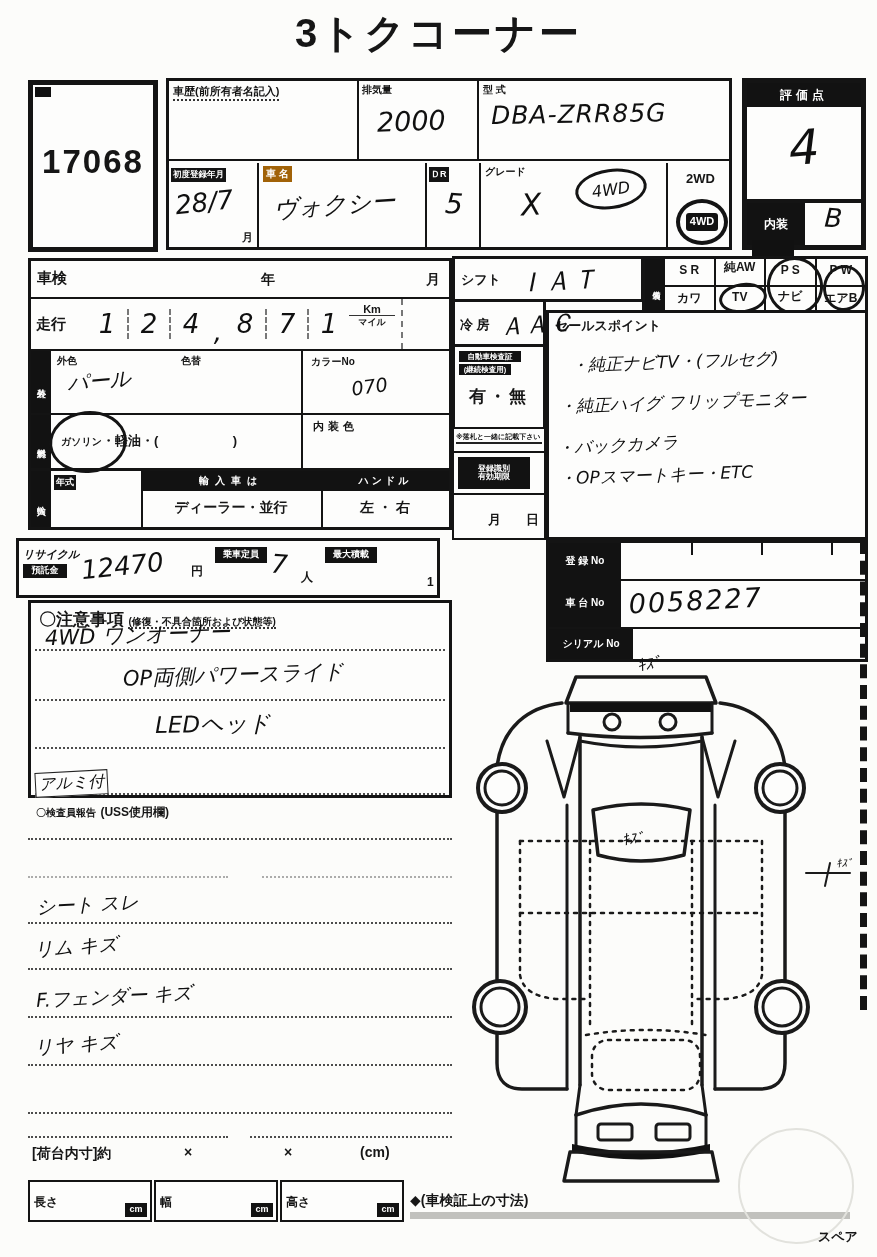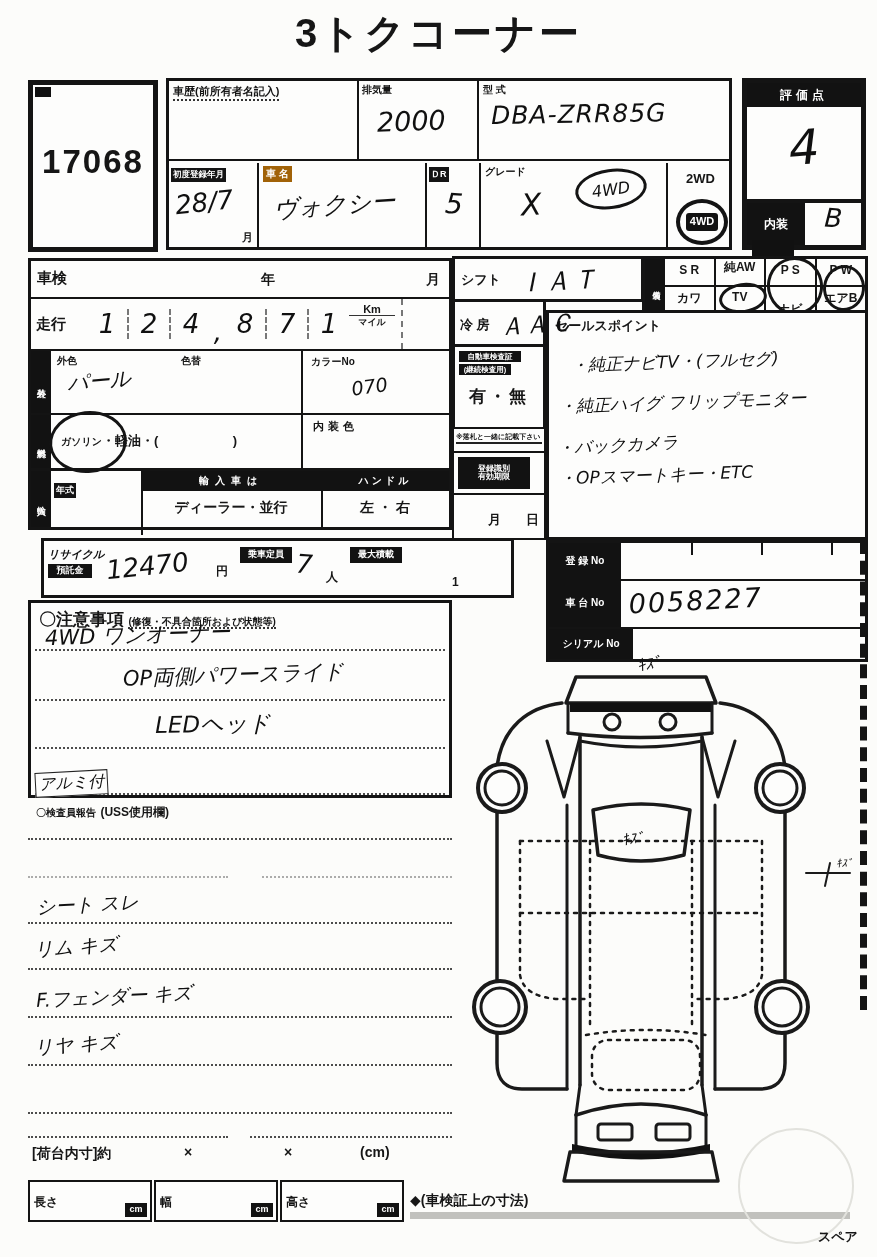--- a/index.html
+++ b/index.html
@@ -127,21 +127,21 @@
         <span style="display:inline-block;width:70px;"></span><span class="b" style="font-size:13px;">)</span>
       </div>
       <div class="abs oval" style="left:18px;top:-4px;width:78px;height:62px;transform:rotate(-6deg);border-width:3px;"></div>
       <div class="abs" style="left:270px;top:0;height:100%;border-left:2px solid #141414;right:0;">
         <span class="lbl" style="font-size:11px;margin:4px 0 0 10px;display:inline-block;letter-spacing:4px;">内装色</span>
       </div>
     </div>
 
     <div class="abs cell" style="left:0;top:210px;width:418px;height:56px;">
       <div class="vchip" style="position:absolute;left:0;top:0;width:20px;height:100%;font-size:9px;">輸入</div>
-      <div class="abs" style="left:20px;top:8px;width:90px;height:100%;border-right:2px solid #141414;">
+      <div class="abs" style="left:20px;top:0;width:90px;height:100%;border-right:2px solid #141414;">
         <span class="lbl" style="font-size:9px;margin:2px 0 0 3px;display:inline-block;background:#141414;color:#fff;padding:1px 2px;">年式</span>
       </div>
       <div class="abs" style="left:110px;top:0;width:180px;height:100%;border-right:2px solid #141414;">
         <div class="chip" style="height:20px;font-size:10px;letter-spacing:6px;">輸入車は</div>
         <div class="b" style="font-size:14px;text-align:center;margin-top:8px;">ディーラー・並行</div>
       </div>
       <div class="abs" style="left:290px;top:0;right:0;height:100%;">
         <div class="chip" style="height:20px;font-size:10px;letter-spacing:3px;">ハンドル</div>
         <div class="b" style="font-size:14px;text-align:center;margin-top:8px;">左 ・ 右</div>
       </div>
@@ -185,38 +185,38 @@
     <div style="flex:1;position:relative;">
       <div class="abs" style="left:0;top:0;width:100%;height:26px;border-bottom:2px solid #141414;display:flex;">
         <span class="b" style="flex:1;text-align:center;font-size:12px;border-right:2px solid #141414;padding-top:4px;">S R</span>
         <span class="b" style="flex:1;text-align:center;font-size:12px;border-right:2px solid #141414;padding-top:0;">純AW</span>
         <span class="b" style="flex:1;text-align:center;font-size:12px;border-right:2px solid #141414;padding-top:4px;">P S</span>
         <span class="b" style="flex:1;text-align:center;font-size:12px;padding-top:4px;">P W</span>
       </div>
       <div class="abs" style="left:0;top:28px;width:100%;height:24px;display:flex;">
         <span class="b" style="flex:1;text-align:center;font-size:12px;border-right:2px solid #141414;padding-top:3px;">カワ</span>
         <span class="b" style="flex:1;text-align:center;font-size:12px;border-right:2px solid #141414;padding-top:3px;">TV</span>
-        <span class="b" style="flex:1;text-align:center;font-size:12px;border-right:2px solid #141414;padding-top:14px;">ナビ</span>
+        <span class="b" style="flex:1;text-align:center;font-size:12px;border-right:2px solid #141414;padding-top:1px;">ナビ</span>
         <span class="b" style="flex:1;text-align:center;font-size:12px;padding-top:3px;">エアB</span>
       </div>
       <div class="abs oval" style="left:54px;top:24px;width:48px;height:30px;transform:rotate(-8deg);border-width:3px;"></div>
       <div class="abs oval" style="left:102px;top:-2px;width:56px;height:58px;transform:rotate(-12deg);border-width:3px;"></div>
       <div class="abs oval" style="left:158px;top:6px;width:42px;height:46px;transform:rotate(6deg);border-width:3px;"></div>
     </div>
   </div>
 
   <div class="abs box" style="left:546px;top:310px;width:322px;height:230px;">
     <div class="b" style="font-size:13px;margin:4px 0 0 6px;">セールスポイント</div>
     <div class="hw" style="font-size:17px;margin:14px 0 0 22px;transform:rotate(-2deg);">・純正ナビTV・(フルセグ)</div>
     <div class="hw" style="font-size:17px;margin:18px 0 0 10px;transform:rotate(-2deg);">・純正ハイグ フリップモニター</div>
     <div class="hw" style="font-size:17px;margin:16px 0 0 8px;transform:rotate(-3deg);">・バックカメラ</div>
     <div class="hw" style="font-size:17px;margin:10px 0 0 10px;transform:rotate(-2deg);">・OPスマートキー・ETC</div>
   </div>
 
-  <div class="abs box" style="left:41px;top:538px;width:473px;height:60px;">
+  <div class="abs box" style="left:16px;top:538px;width:424px;height:60px;">
     <div class="abs" style="left:4px;top:6px;">
       <div class="b hw" style="font-size:11px;font-weight:bold;">リサイクル</div>
       <div class="chip" style="font-size:9px;width:44px;height:14px;margin-top:2px;">預託金</div>
     </div>
     <span class="hw abs" style="left:62px;top:10px;font-size:26px;transform:rotate(-6deg);">12470</span>
     <span class="b abs" style="left:172px;top:22px;font-size:12px;">円</span>
     <div class="chip abs" style="left:196px;top:6px;width:52px;height:16px;font-size:9px;">乗車定員</div>
     <span class="hw abs" style="left:252px;top:8px;font-size:26px;transform:rotate(4deg);">7</span>
     <span class="b abs" style="left:282px;top:28px;font-size:12px;">人</span>
     <div class="chip abs" style="left:306px;top:6px;width:52px;height:16px;font-size:9px;">最大積載</div>

